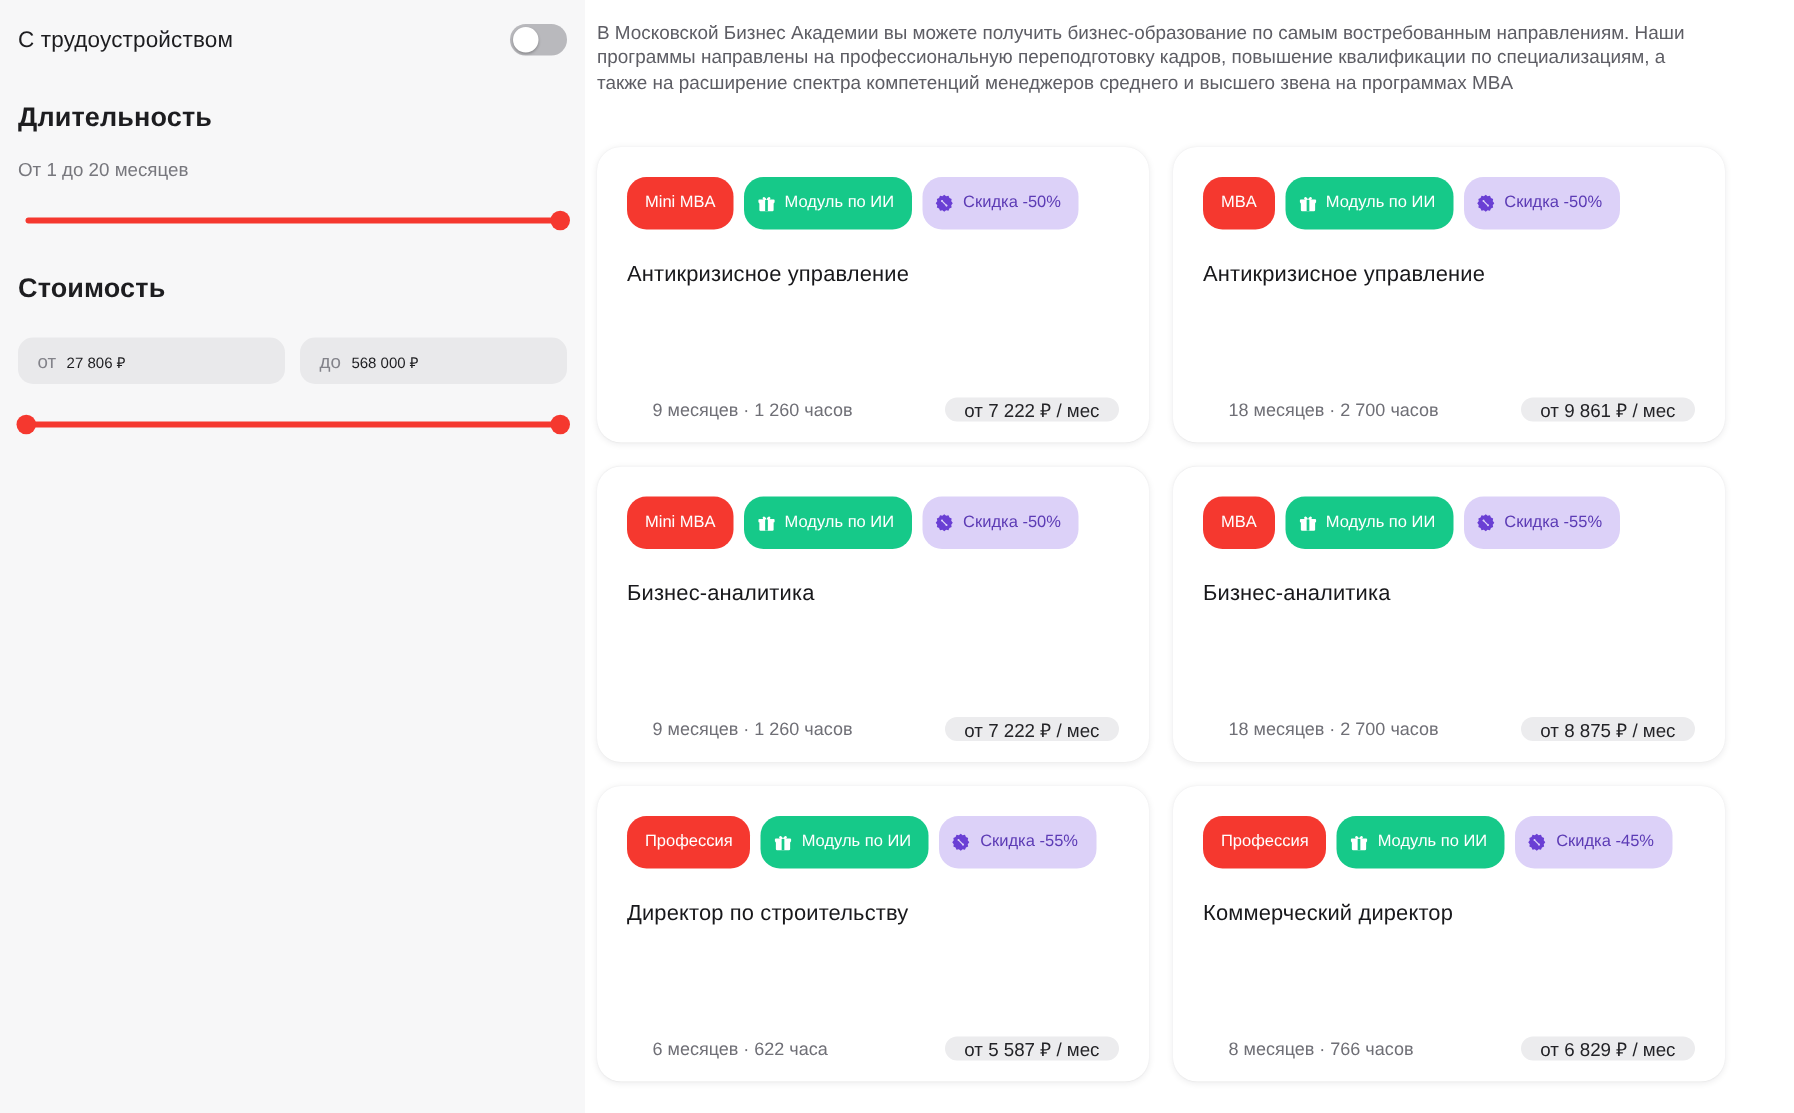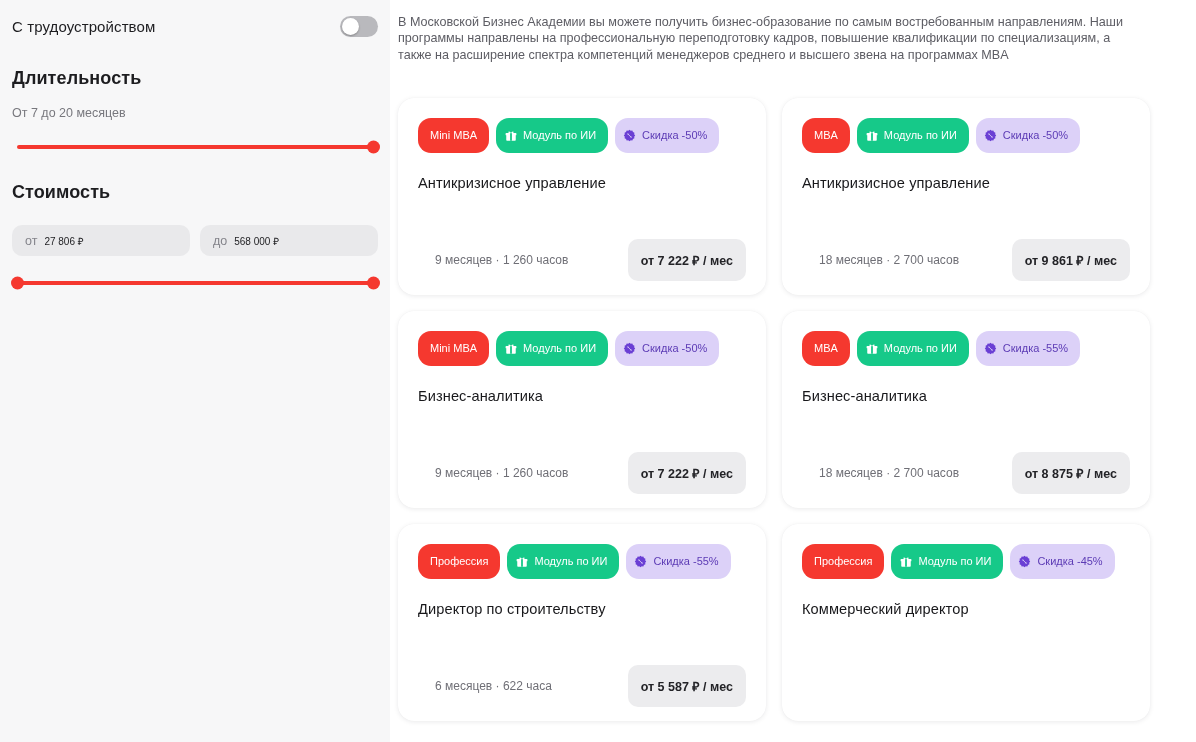--- a/index.html
+++ b/index.html
@@ -212,46 +212,45 @@
     justify-content: space-between;
   }
   .card-meta {
     font-size: 12px;
     color: #6f6f76;
     margin-left: 17px;
   }
   .card-price {
     background: #ececee;
     border-radius: 10px;
-    height: 42px;
+    height: 16px;
     display: inline-flex;
     align-items: center;
     padding: 0 13px;
     font-size: 12.5px;
     color: #232327;
     white-space: nowrap;
-    font-weight: bold;
   }
 </style>
 </head>
 <body>
 
 <div id="app">
 
   <aside class="sidebar">
 
     <div class="filter-row">
       <span class="filter-row-label">С трудоустройством</span>
       <div class="toggle">
         <div class="knob"></div>
       </div>
     </div>
 
     <h3 class="section-title">Длительность</h3>
-    <div class="section-sub">От 7 до 20 месяцев</div>
+    <div class="section-sub">От 1 до 20 месяцев</div>
 
     <div class="slider">
       <div class="track"></div>
       <div class="range" id="dur-range" style="left: 0%; right: 0%;"></div>
       <div class="handle" id="dur-handle" style="left: 100%;"></div>
     </div>
 
     <h3 class="section-title">Стоимость</h3>
 
     <div class="price-inputs">
@@ -494,17 +493,21 @@
             <circle cx="9.3" cy="9.3" r="1.2" fill="#dcd1f8"></circle>
             <circle cx="14.7" cy="14.7" r="1.2" fill="#dcd1f8"></circle>
           </svg>
         </span>
         <span class="t">Скидка -45%</span>
       </span>
     </div>
 
     <div class="card-title">Коммерческий директор</div>
 
+    <div class="card-foot">
+      <span class="card-meta">8 месяцев · 766 часов</span>
+      <span class="card-price">от 6 829 ₽ / мес</span>
+    </div>
   </article>
 </div>
 
   </main>
 </div>
 
 </body></html>

